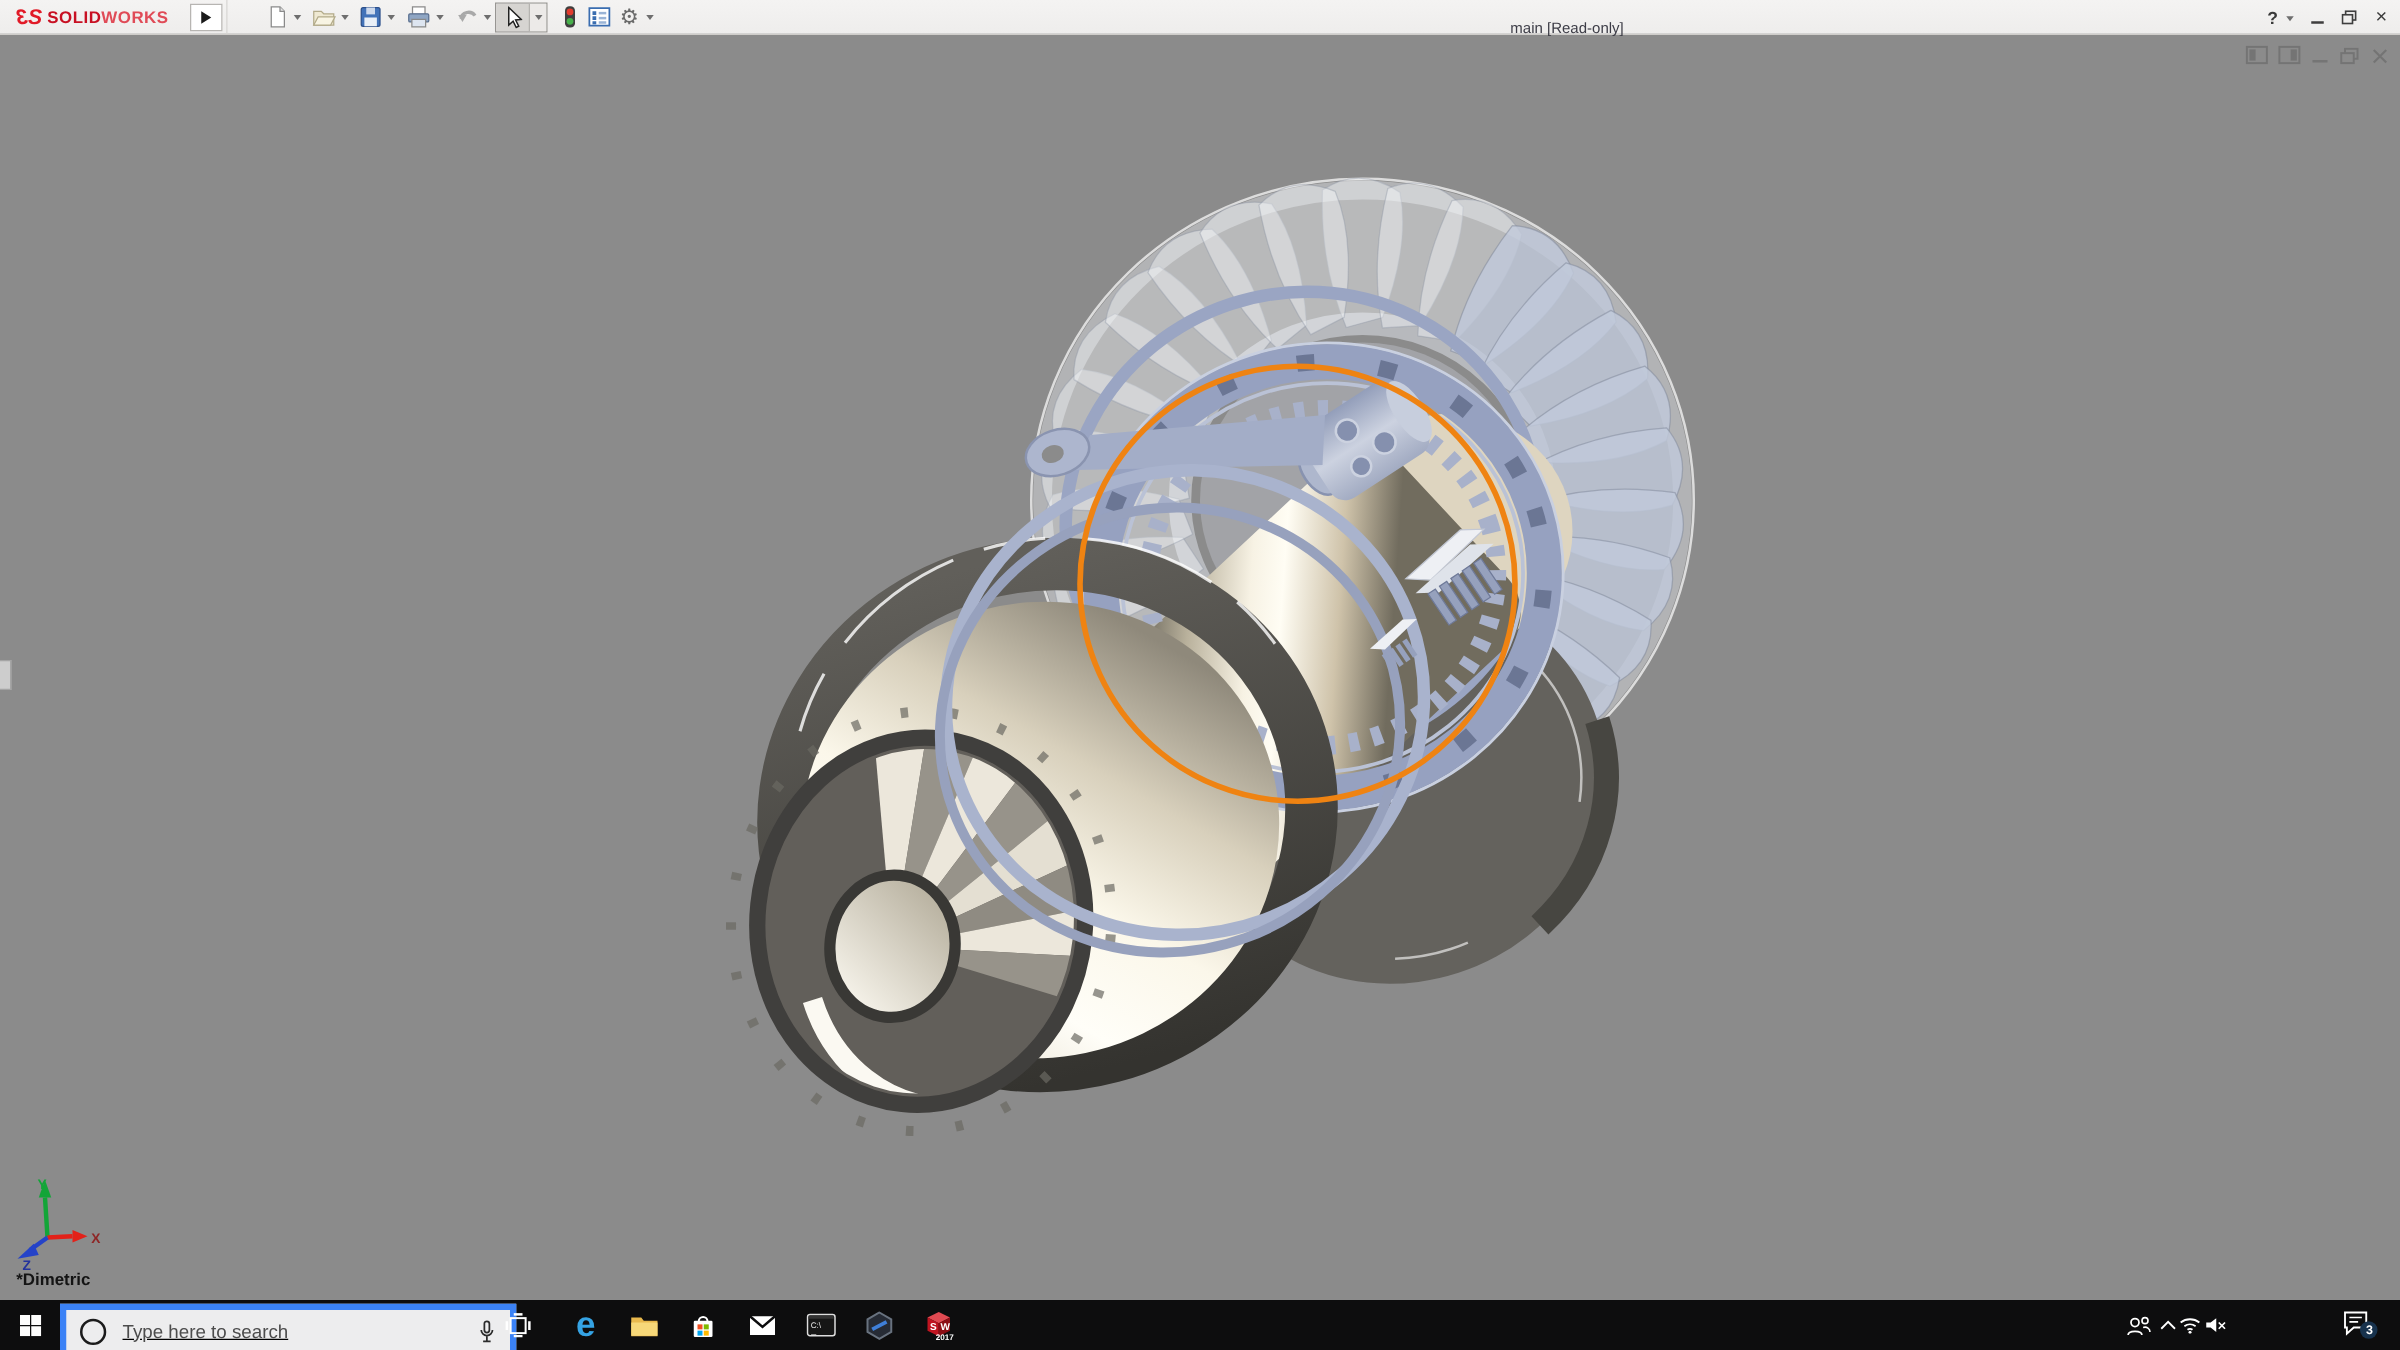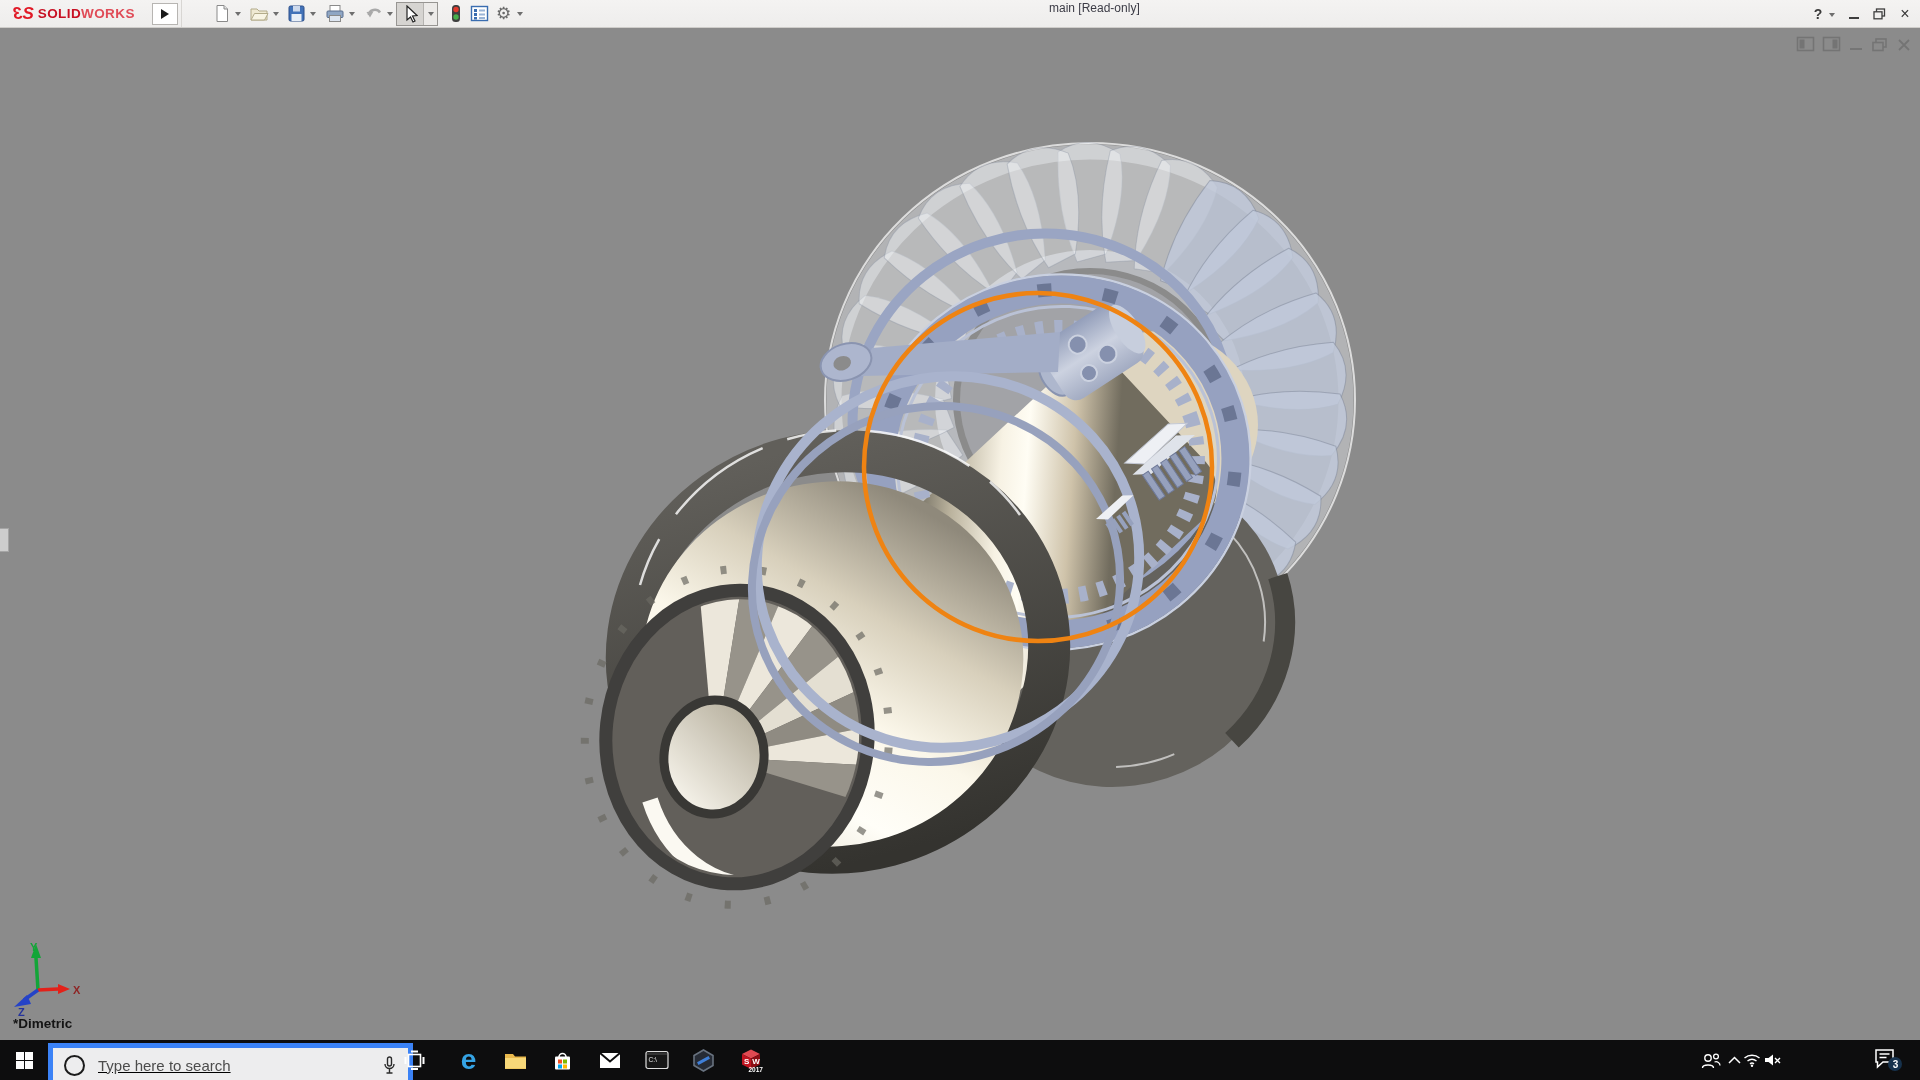--- a/index.html
+++ b/index.html
@@ -18,21 +18,21 @@
     border:1px solid #b7b5b2;display:flex;align-items:center;justify-content:center;}
   .playtri{width:0;height:0;border-left:8px solid #1a1a1a;border-top:5px solid transparent;border-bottom:5px solid transparent;}
   .tb-sep{position:absolute;left:181px;top:0;width:1px;height:27px;background:#d8d6d3;}
   .tbbtn{position:absolute;top:3px;width:23px;height:21px;display:flex;align-items:center;justify-content:center;}
   .caret{width:0;height:0;border-left:3.5px solid transparent;border-right:3.5px solid transparent;border-top:4px solid #6e6e6e;}
   .caretbox{position:absolute;top:3px;width:12px;height:21px;display:flex;align-items:center;justify-content:center;}
   .selwrap{position:absolute;left:396px;top:2px;height:22px;display:flex;border:1px solid #979592;}
   .selbtn{width:26px;height:22px;background:#d6d4d1;display:flex;align-items:center;justify-content:center;border-right:1px solid #b5b3b0;}
   .selcaret{width:13px;height:22px;background:#eceae8;display:flex;align-items:center;justify-content:center;}
   .gearglyph{font-size:17px;color:#6a6a6a;line-height:17px;}
-  #doc-title{position:absolute;left:1049px;top:1px;width:250px;text-align:left;
+  #doc-title{position:absolute;left:1049px;top:15px;width:250px;text-align:right;
     font-size:12px;color:#3c3c46;}
   .winctl{position:absolute;top:4px;height:19px;display:flex;align-items:center;justify-content:center;color:#3e3e3e;}
   .helpq{font-size:14px;font-weight:700;color:#3a3a3a;}
   .minbar{width:10px;height:2px;background:#3e3e3e;margin-top:8px;}
   .closex{font-size:16px;color:#3a3a3a;line-height:16px;}
   
   .vpctl{position:absolute;z-index:10;opacity:.85;}
   #left-tab{position:absolute;left:0;top:528px;width:8px;height:22px;background:#cdcdcd;
     border:1px solid #a5a5a5;border-left:none;z-index:10;}
   #view-label{position:absolute;left:13px;top:1016px;font-size:13.5px;font-weight:700;color:#141414;z-index:10;}

